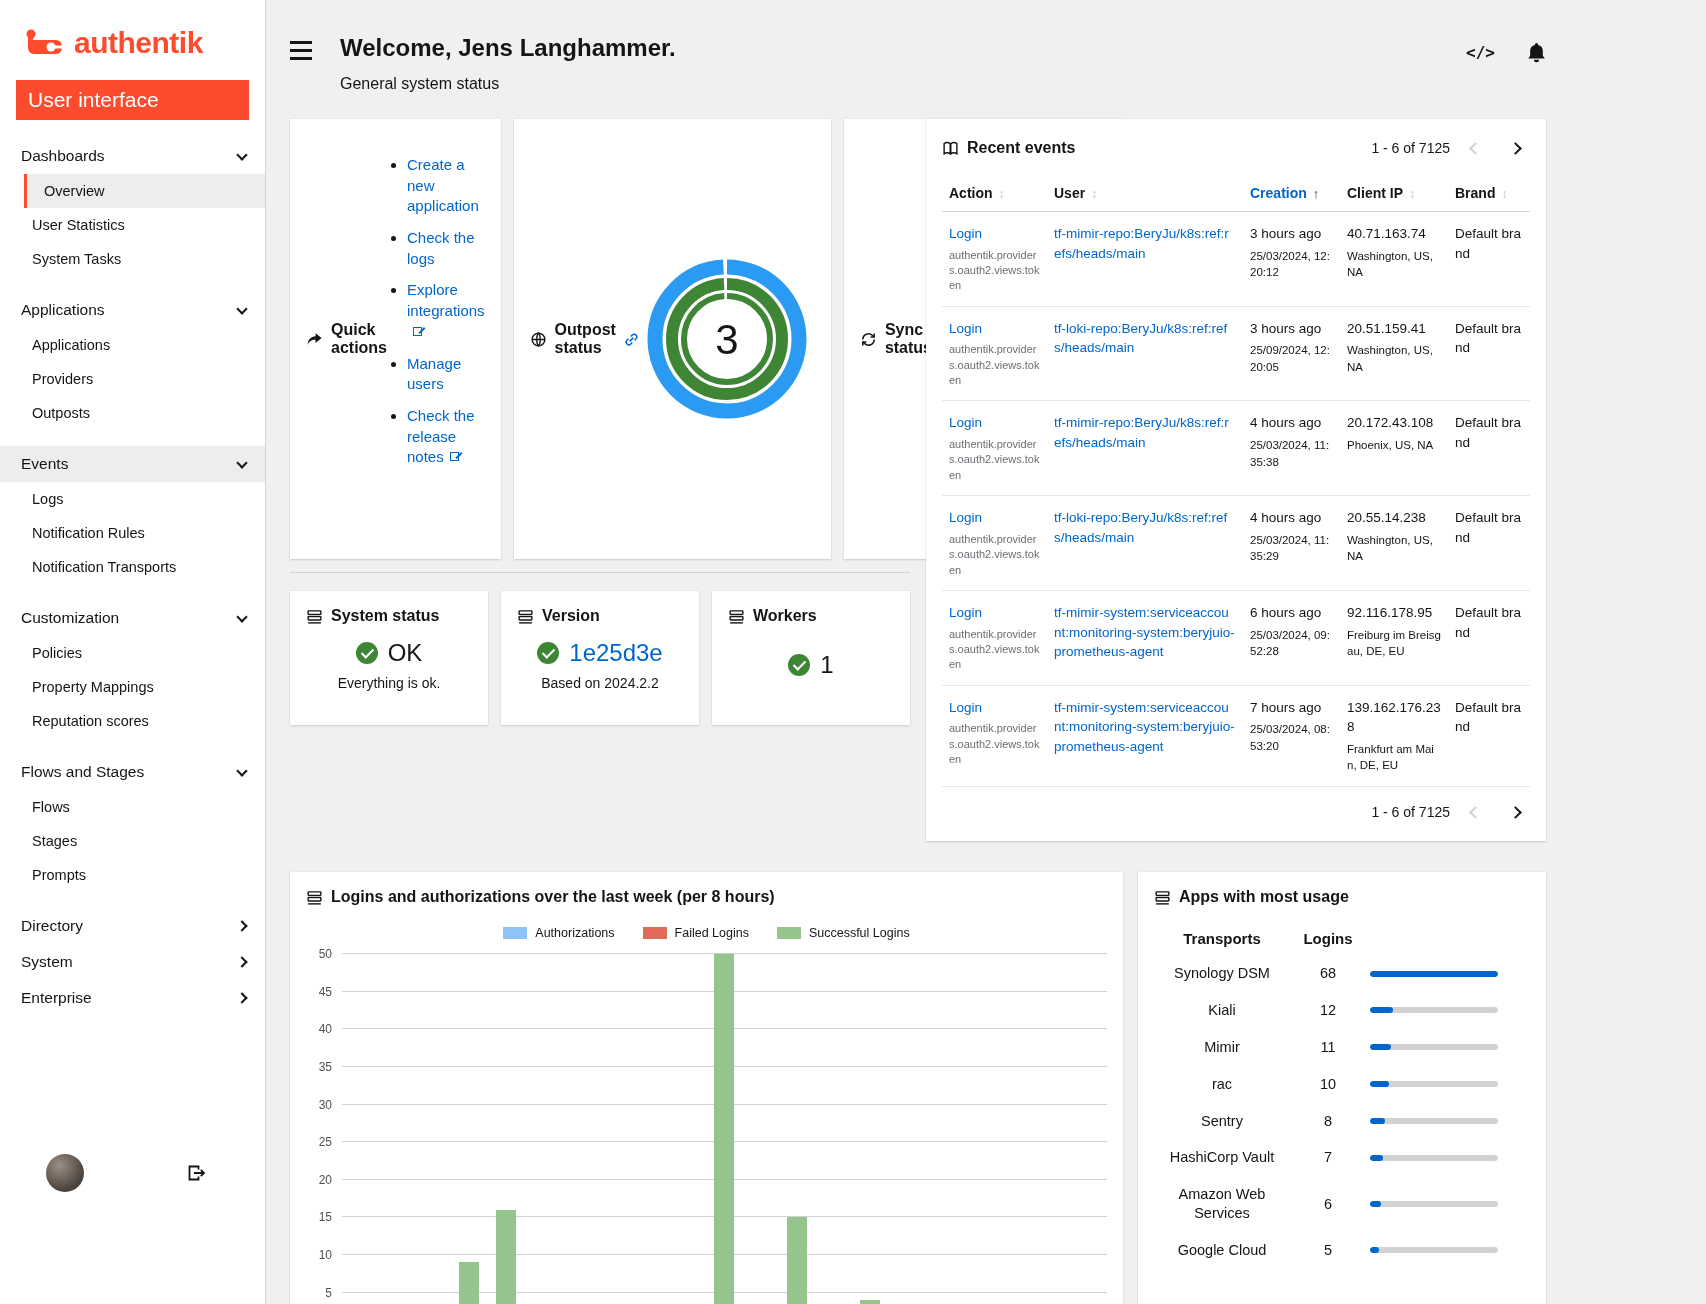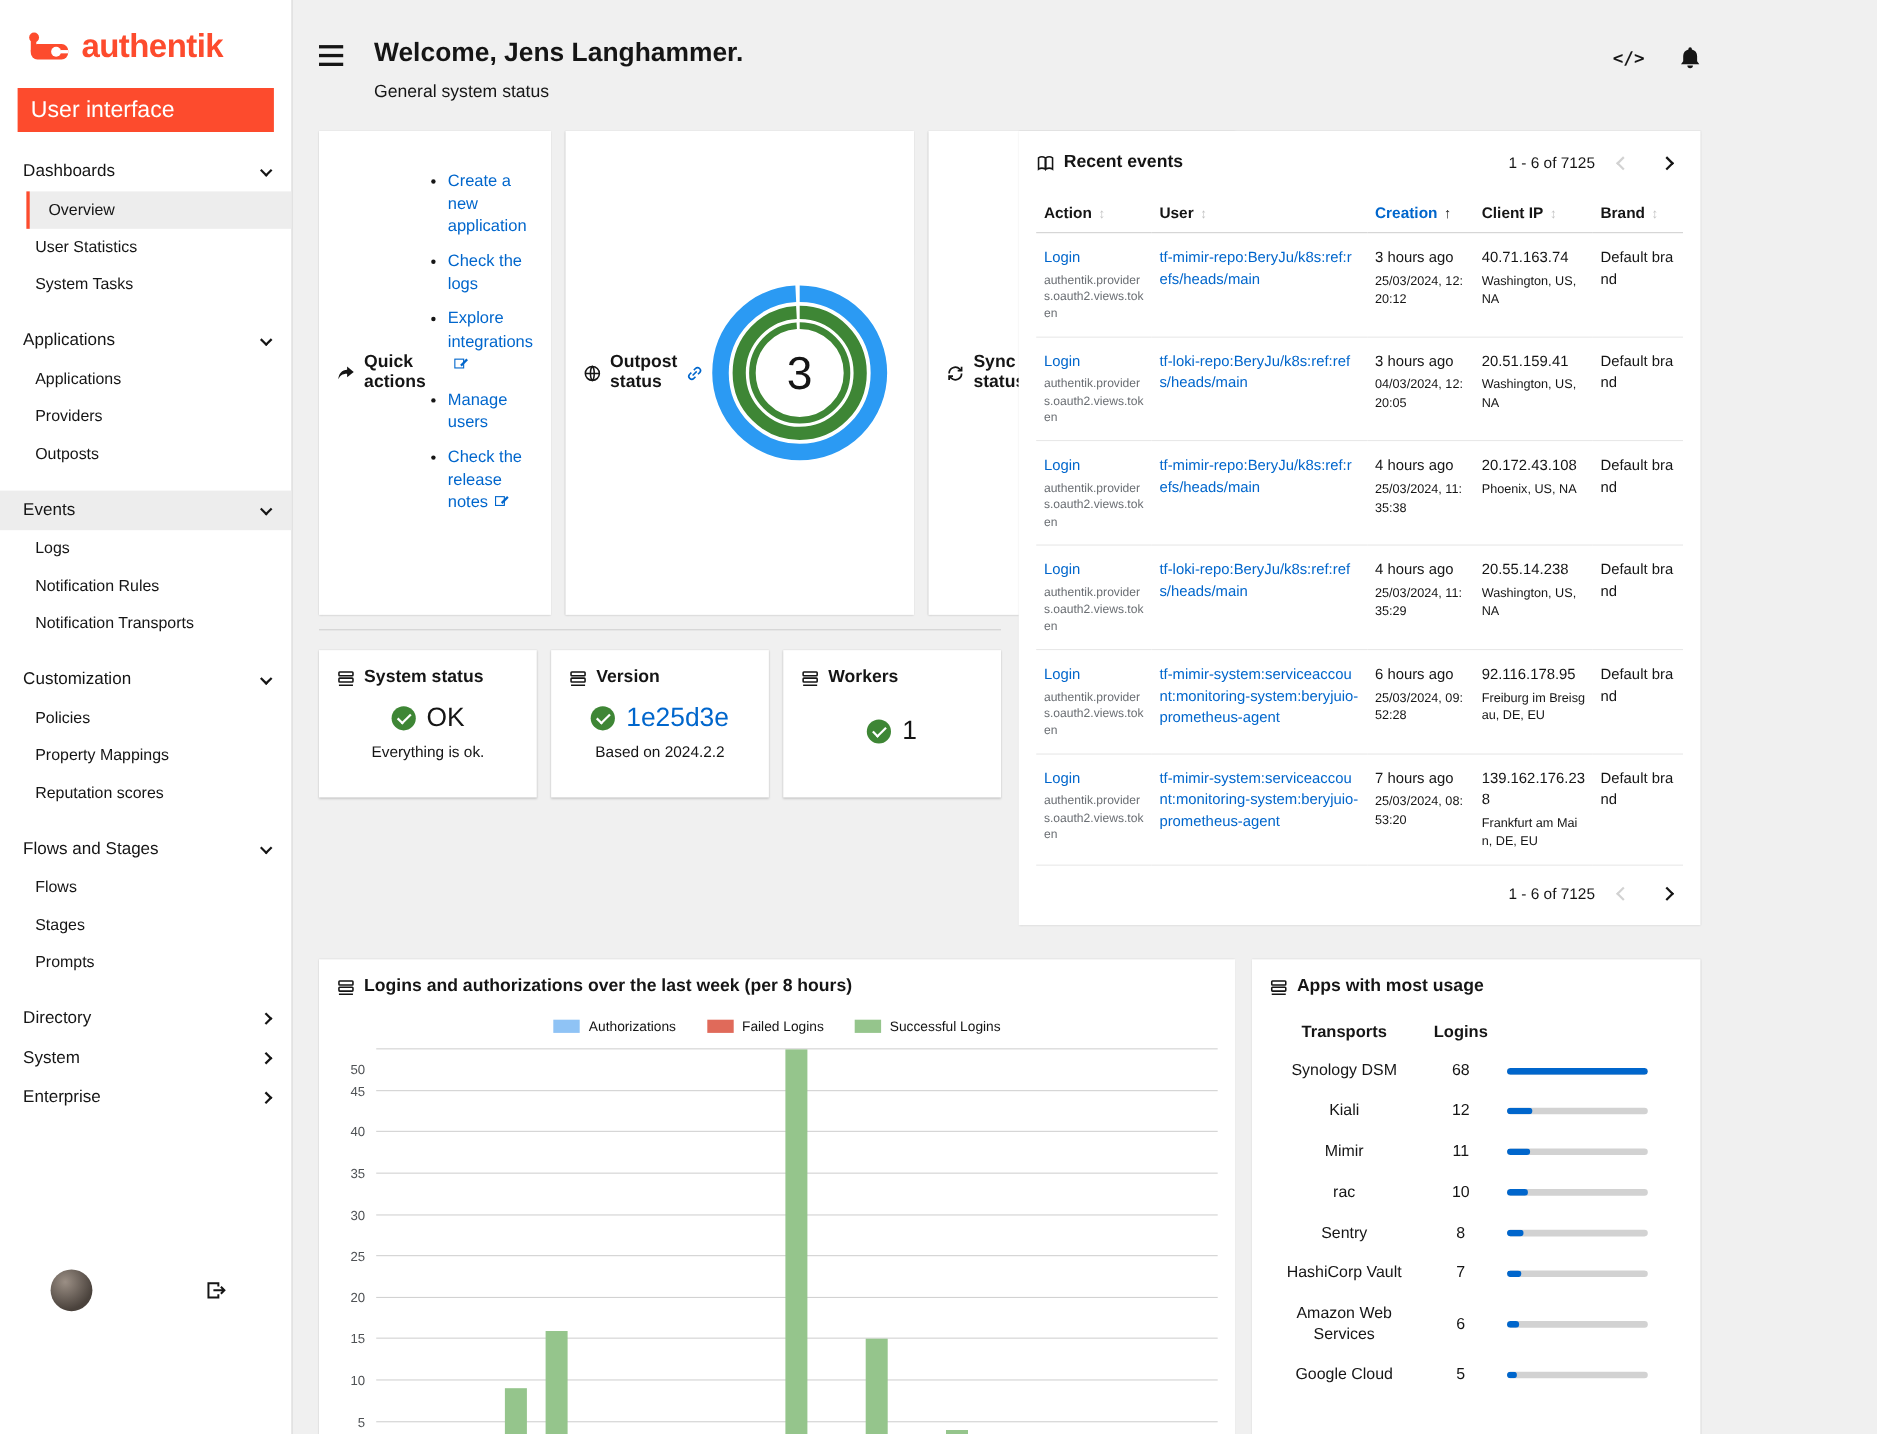--- a/index.html
+++ b/index.html
@@ -413,21 +413,21 @@
                   <div>40.71.163.74</div>
                   <div class="sub-dark">Washington, US, NA</div>
                 </td>
                 <td>Default brand</td>
               </tr>
               <tr>
                 <td><a>Login</a><div class="sub">authentik.providers.oauth2.views.token</div></td>
                 <td><a>tf-loki-repo:BeryJu/k8s:ref:refs/heads/main</a></td>
                 <td>
                   <div>3 hours ago</div>
-                  <div class="sub-dark">04/03/2024, 12:20:05</div>
+                  <div class="sub-dark">25/09/2024, 12:20:05</div>
                 </td>
                 <td>
                   <div>20.51.159.41</div>
                   <div class="sub-dark">Washington, US, NA</div>
                 </td>
                 <td>Default brand</td>
               </tr>
               <tr>
                 <td><a>Login</a><div class="sub">authentik.providers.oauth2.views.token</div></td>
                 <td><a>tf-mimir-repo:BeryJu/k8s:ref:refs/heads/main</a></td>
@@ -525,21 +525,21 @@
           <div class="y-axis">
               <div class="tick" style="bottom: 30.6px;">5</div>
               <div class="tick" style="bottom: 68.2px;">10</div>
               <div class="tick" style="bottom: 105.8px;">15</div>
               <div class="tick" style="bottom: 143.4px;">20</div>
               <div class="tick" style="bottom: 181px;">25</div>
               <div class="tick" style="bottom: 218.6px;">30</div>
               <div class="tick" style="bottom: 256.2px;">35</div>
               <div class="tick" style="bottom: 293.8px;">40</div>
               <div class="tick" style="bottom: 331.4px;">45</div>
-              <div class="tick" style="bottom: 351px;">50</div>
+              <div class="tick" style="bottom: 369px;">50</div>
             </div>
           <div class="plot">
               <div class="gridline" style="bottom: 37.6px;"></div>
               <div class="gridline" style="bottom: 75.2px;"></div>
               <div class="gridline" style="bottom: 112.8px;"></div>
               <div class="gridline" style="bottom: 150.4px;"></div>
               <div class="gridline" style="bottom: 188px;"></div>
               <div class="gridline" style="bottom: 225.6px;"></div>
               <div class="gridline" style="bottom: 263.2px;"></div>
               <div class="gridline" style="bottom: 300.8px;"></div>

